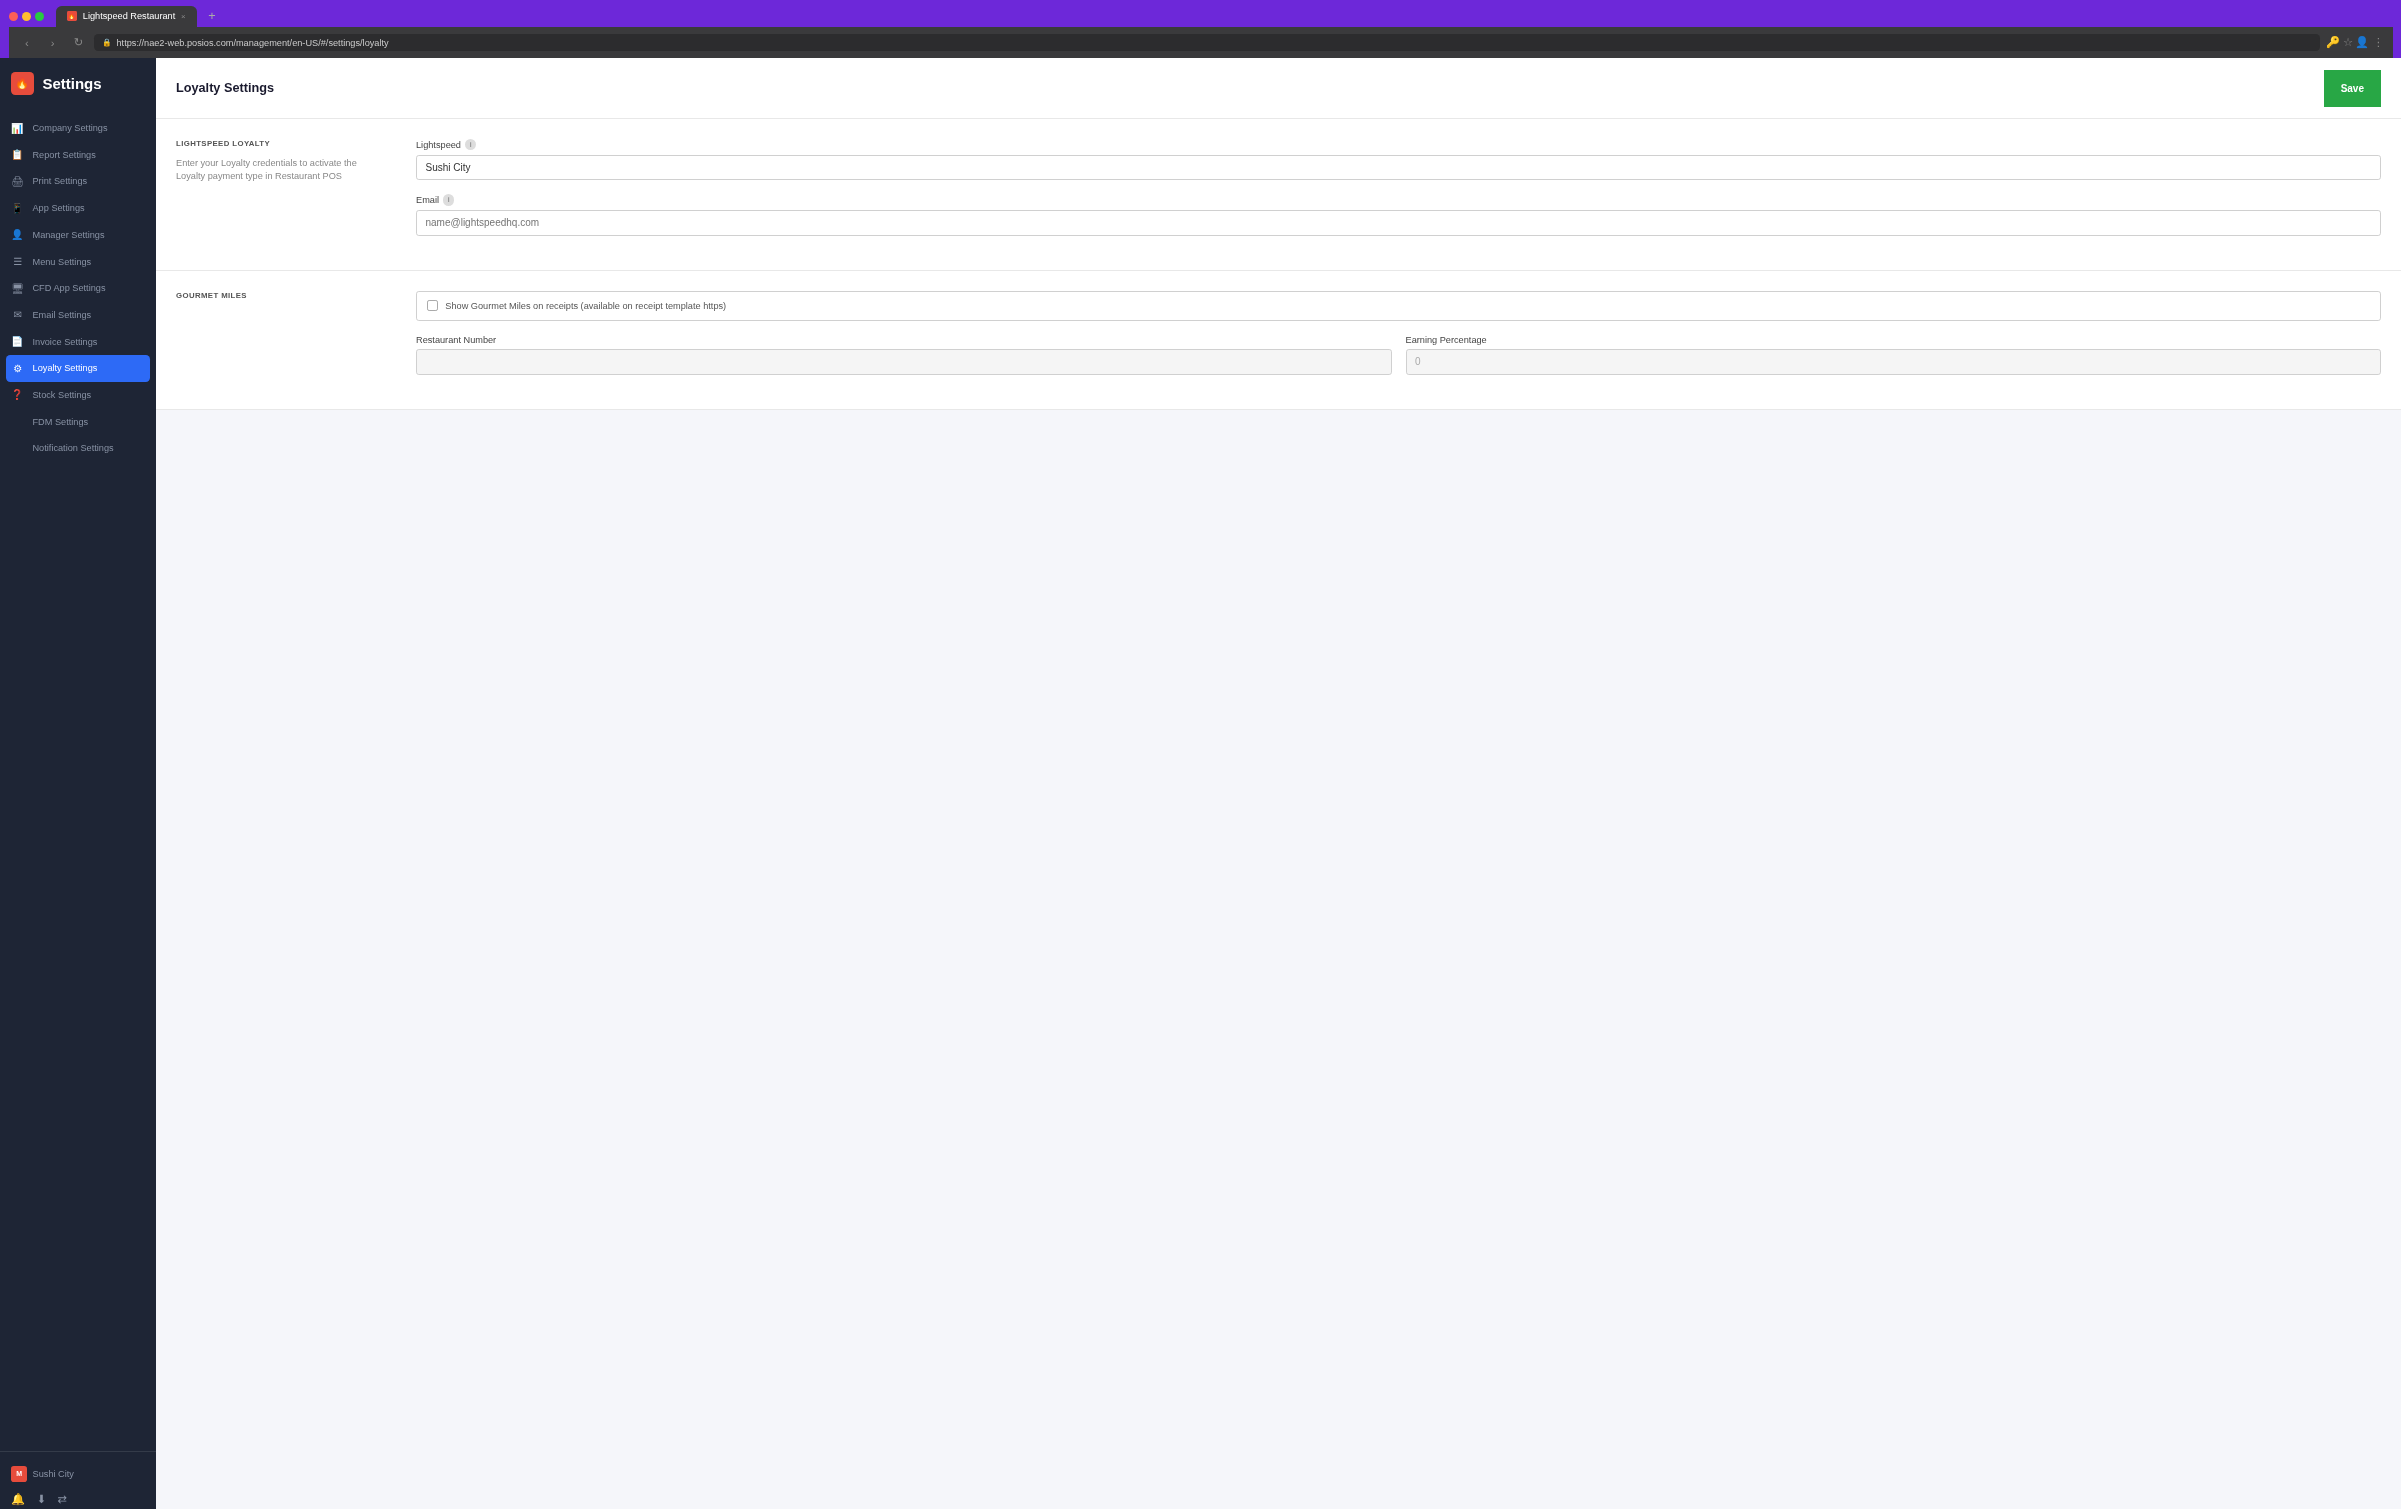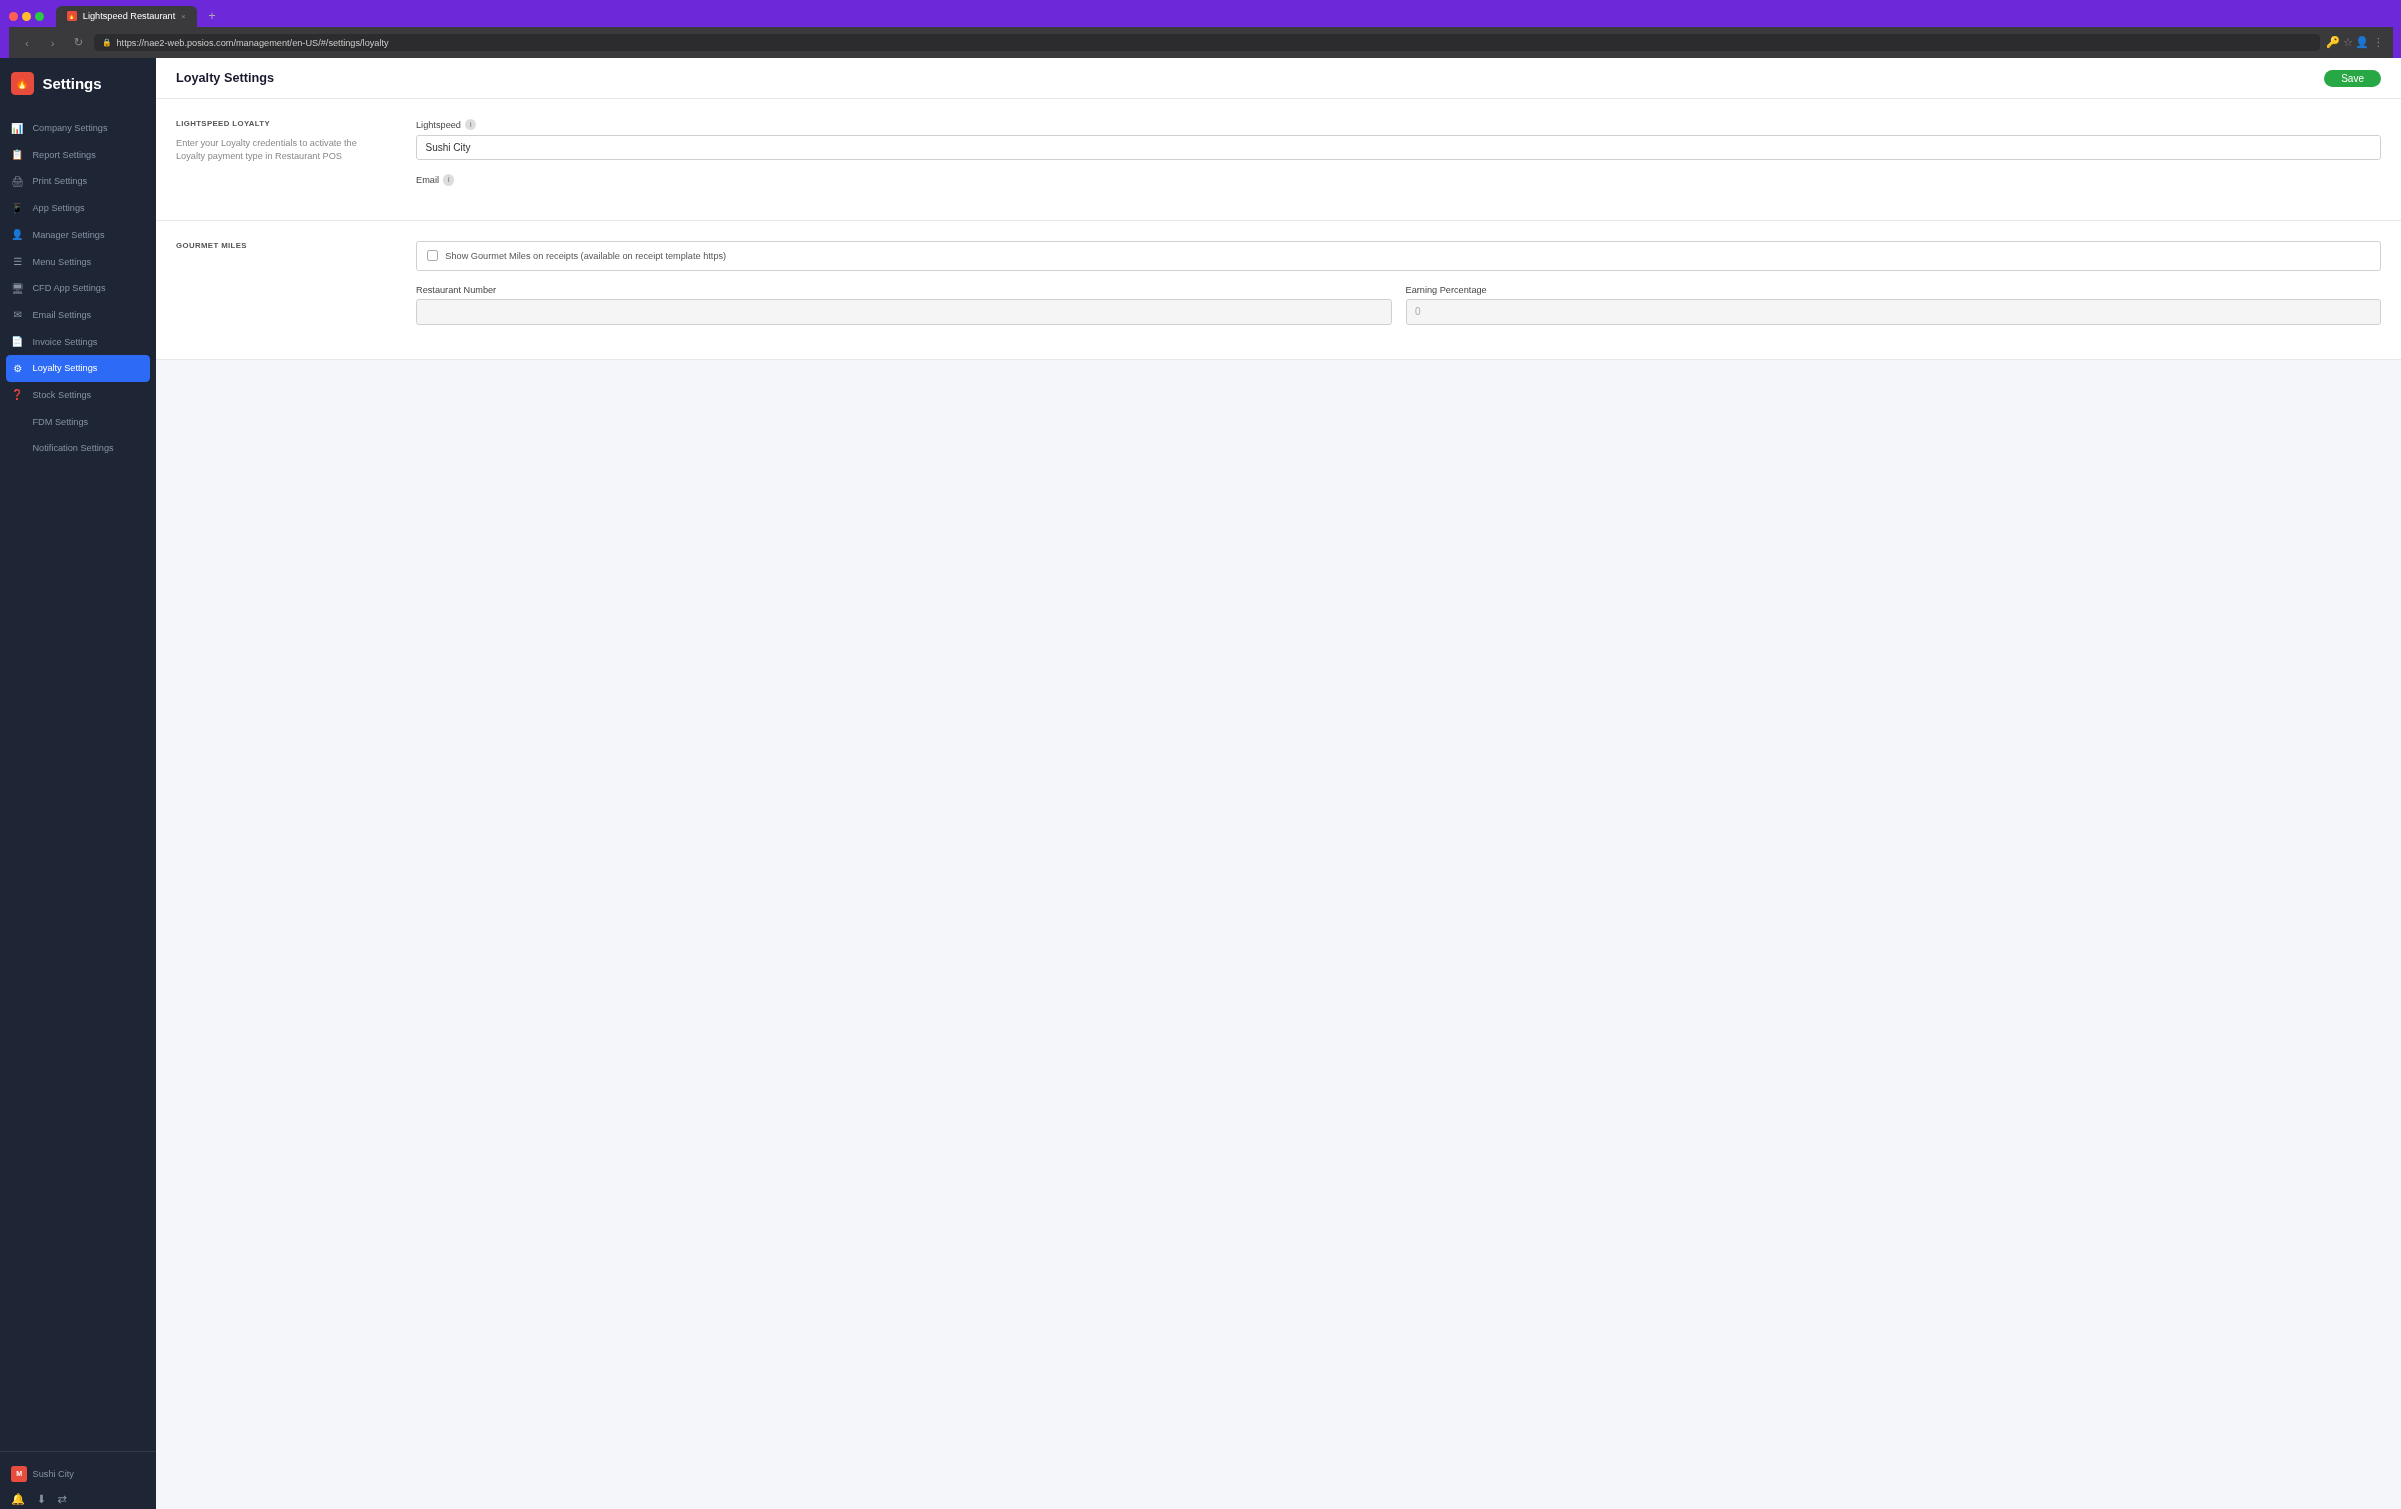--- a/index.html
+++ b/index.html
@@ -215,24 +215,24 @@
     }
     .page-title {
       font-size: 12.7px;
       font-weight: 600;
       color: #1a1a2e;
     }
     .save-btn {
       background: #28a745;
       color: #fff;
       border: none;
-      padding: 3px 17px;
-      border-radius: 11px;
+      padding: 13px 17px;
+      border-radius: 0;
       font-size: 10px;
-      font-weight: 400;
+      font-weight: 700;
       cursor: pointer;
     }
 
     
     .content-section {
       background: #fff;
       margin: 0;
       padding: 20px;
       border-bottom: 0.7px solid #e8e8e8;
     }
@@ -465,20 +465,21 @@
               <div class="info-icon">i</div>
             </label>
             <input class="form-input" type="text" value="Sushi City" style="">
           </div>
 
           <div class="form-group">
             <label class="form-label">
               <span>Email</span>
               <div class="info-icon">i</div>
             </label>
+            <input class="form-input" type="email" placeholder="name@lightspeedhq.com" style="">
           </div>
 
 
         </div>
       </div>
     </div>
 
     <div class="content-section">
       <div class="section-layout">
         <div class="section-left">

